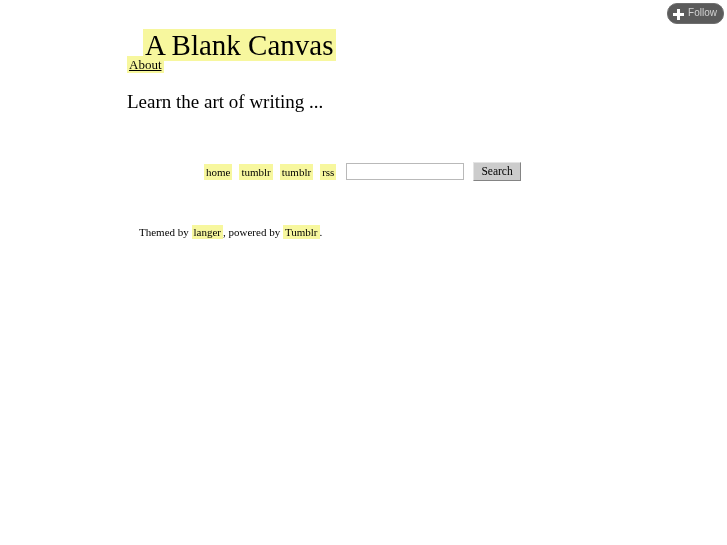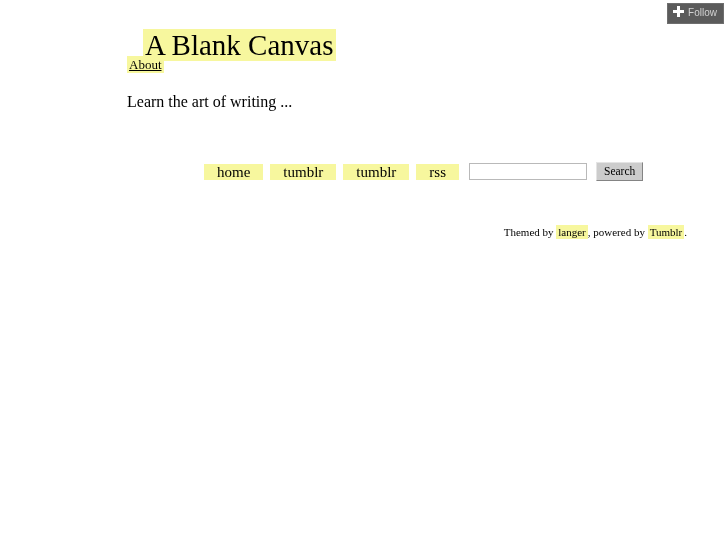--- a/index.html
+++ b/index.html
@@ -22,25 +22,25 @@
   .tumblr-bar {
     position: absolute;
     top: 3px;
     right: 3px;
     display: flex;
     gap: 3px;
     align-items: flex-start;
   }
   .tmb-btn {
     display: inline-flex;
-    align-items: flex-start;
+    align-items: flex-end;
     gap: 4px;
     background: #5b5b5b;
     border: 1px solid #6e6e6e;
-    border-radius: 0;
+    border-radius: 10px;
     padding: 2px 6px 3px 5px;
     height: 14px;
     box-sizing: content-box;
     font-family: "Liberation Sans", "DejaVu Sans", sans-serif;
     font-size: 10px;
     line-height: 14px;
     color: #d8d8d8;
     cursor: pointer;
     user-select: none;
     white-space: nowrap;
@@ -125,41 +125,41 @@
     font-size: 13px;
     line-height: 18px;
     text-decoration: underline;
   }
   .about-row .hl { padding: 1px 2px; }
 
   .description {
     position: absolute;
     left: 0;
     top: 93px;
-    font-size: 16px;
+    font-size: 19px;
     line-height: 18px;
     white-space: nowrap;
   }
 
   
   .nav-row {
     position: absolute;
     left: 77px;          
     top: 162px;
     display: flex;
     align-items: center;
     gap: 0px;
   }
   .nav-link {
-    font-size: 15px;
+    font-size: 11px;
     line-height: 14px;
     background: #f7f79e;
     color: #000000;
     text-decoration: none;
-    padding: 1px 13px;
+    padding: 1px 2px;
     margin-right: 7px;
     cursor: pointer;
     white-space: nowrap;
   }
   .search-input {
     width: 112px;
     height: 13px;
     margin-left: 3px;
     padding: 1px 2px;
     border: 1px solid #b9b9b9;
@@ -181,24 +181,24 @@
     font-size: 11.5px;
     line-height: 14px;
     color: #000000;
     cursor: pointer;
     white-space: nowrap;
   }
 
   
   .footer {
     position: absolute;
-    left: 0;
+    left: 12px;
     top: 225px;
     width: 560px;
-    text-align: right;
+    text-align: left;
     font-size: 11px;
     line-height: 15px;
   }
   .footer a.hl { padding: 1px 2px; cursor: pointer; }
 </style>
 </head>
 <body>
 
 <div class="tumblr-bar">
   <div class="tmb-btn">

